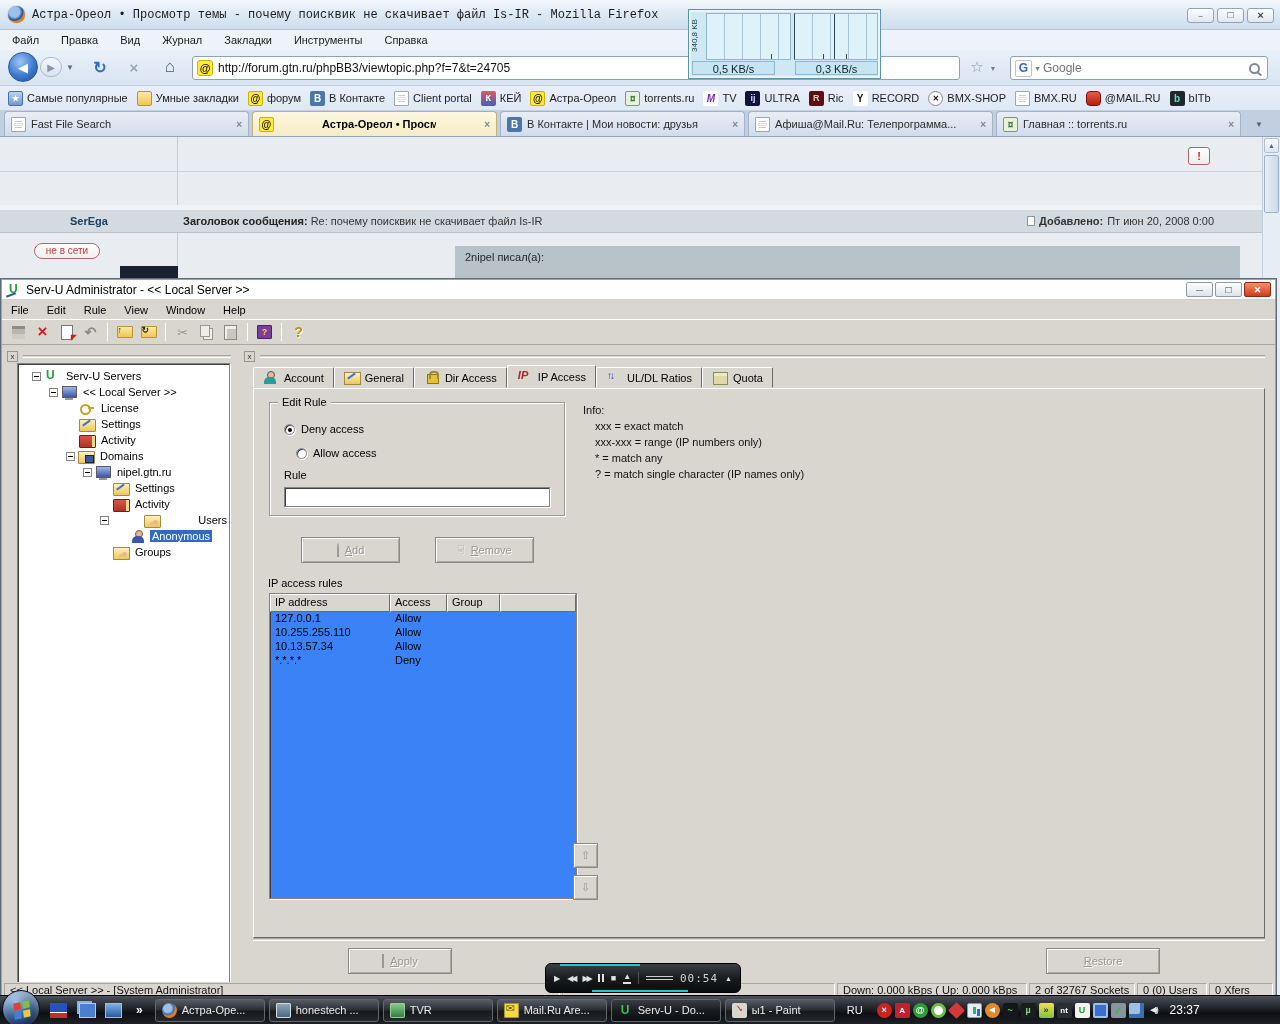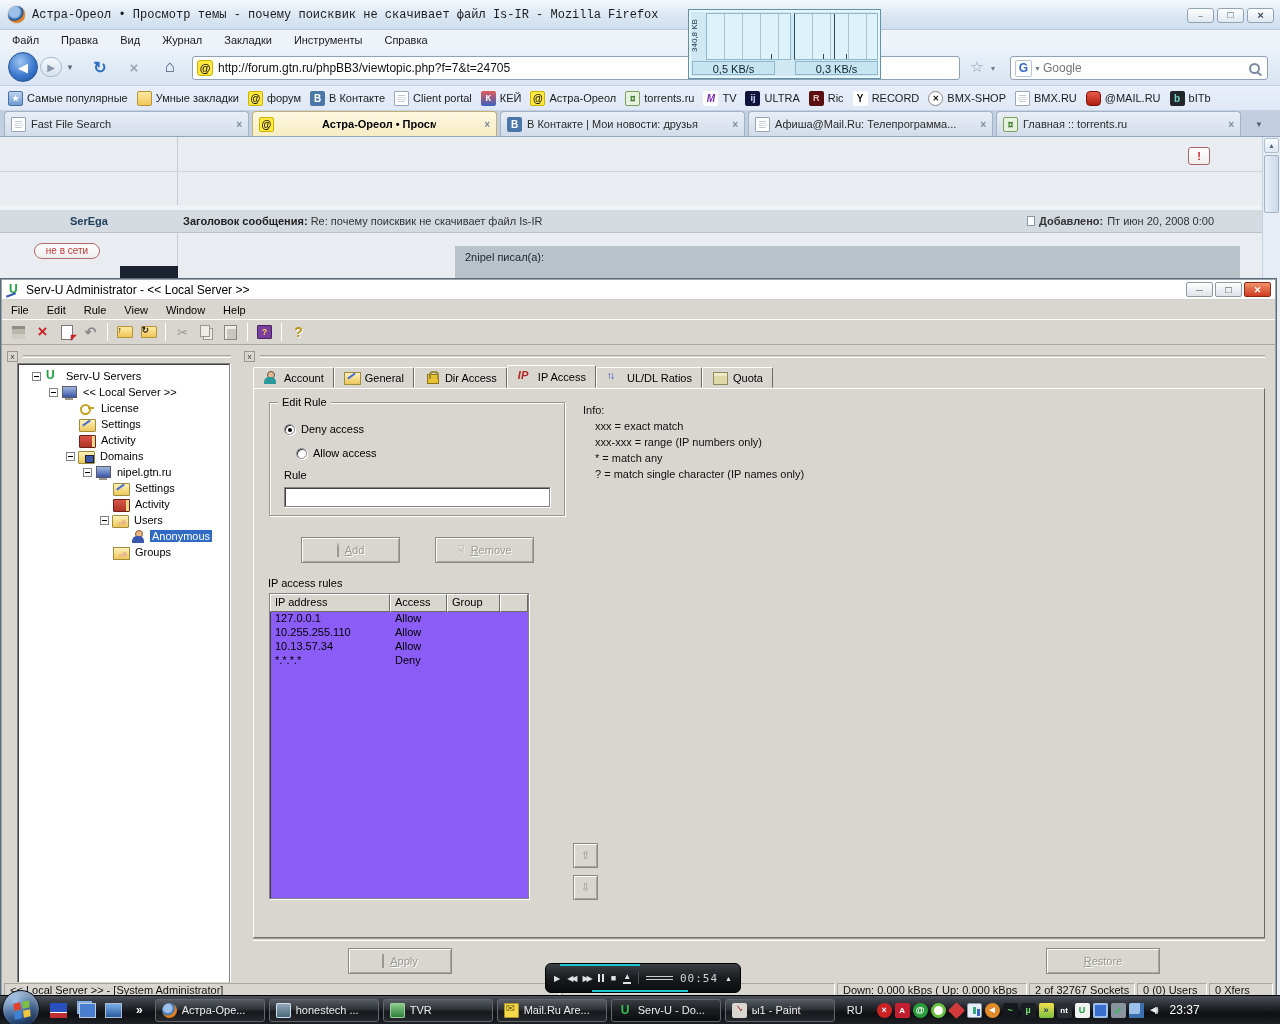--- a/index.html
+++ b/index.html
@@ -243,21 +243,21 @@
   .cbtn { position:absolute; height:26px; background:#d9d6d0; border:1px solid #6e6b65;
     box-shadow:inset 1px 1px 0 #fff, inset -1px -1px 0 #a9a69f; display:flex; align-items:center; justify-content:center; gap:6px; font-size:11px; }
   .cbtn.disabled { color:#9b9890; text-shadow:1px 1px 0 #fff; border-color:#8c8a84; }
   .accel { display:inline-block; }
   .accel::first-letter { text-decoration:underline; }
   .ic-add::before { content:""; width:9px; height:9px; border:1px solid #9b9890; border-radius:50% 50% 0 0; box-shadow:inset 0 -3px 0 #c5c2bb; }
   .ic-hand::before { content:"☟"; font-size:12px; color:#9b9890; }
   .ic-floppy::before { content:""; width:12px; height:12px; background:#c5c2bb; border:1px solid #9b9890; box-shadow:inset 0 -4px 0 #d9d6d0, inset 0 3px 0 #a9a69f; }
 
   .lv-label { position:absolute; left:15px; top:212px; font-size:11px; }
-  .listview { position:absolute; left:16px; top:228px; width:260px; height:306px; background:#8b5cf6;
+  .listview { position:absolute; left:16px; top:228px; width:308px; height:306px; background:#3b82f6;
     border:1px solid #848484; box-shadow:inset 1px 1px 0 #404040, 1px 1px 0 #fff; }
   .lv-head { display:flex; height:18px; }
   .lv-h { background:#d9d6d0; border:1px solid; border-color:#fff #6e6b65 #6e6b65 #fff; font-size:11px; padding:1px 4px; }
   .lv-row { display:flex; height:14px; font-size:11px; }
   .lv-c { padding:0 5px; overflow:hidden; white-space:nowrap; }
   .c1 { width:120px; } .c2 { width:57px; } .c3 { width:53px; } .c4 { flex:1; }
   .updown { position:absolute; width:25px; height:25px; background:#d9d6d0; border:1px solid #8c8a84;
     box-shadow:inset 1px 1px 0 #fff, inset -1px -1px 0 #a9a69f; color:#9b9890; font-size:11px;
     display:flex; align-items:center; justify-content:center; }
   .sep-line { position:absolute; left:252px; top:659px; width:1012px; height:3px; border-top:1px solid #a9a69f; border-bottom:1px solid #fff; }
@@ -599,21 +599,21 @@
       <div class="trow" style="padding-left:70px;">
           <span class="tsp"></span>
           <span class="ticon t-folder"></span>
           <span class="tlabel">Settings</span>
         </div>
       <div class="trow" style="padding-left:70px;">
           <span class="tsp"></span>
           <span class="ticon t-act"></span>
           <span class="tlabel">Activity</span>
         </div>
-      <div class="trow" style="padding-left:70px;">
+      <div class="trow" style="padding-left:70px;justify-content:space-between;">
           <span class="texp"></span>
           <span class="ticon t-users"></span>
           <span class="tlabel">Users</span>
         </div>
       <div class="trow" style="padding-left:87px;">
           <span class="tsp"></span>
           <span class="ticon t-user"></span>
           <span class="tlabel sel">Anonymous</span>
         </div>
       <div class="trow" style="padding-left:70px;">

